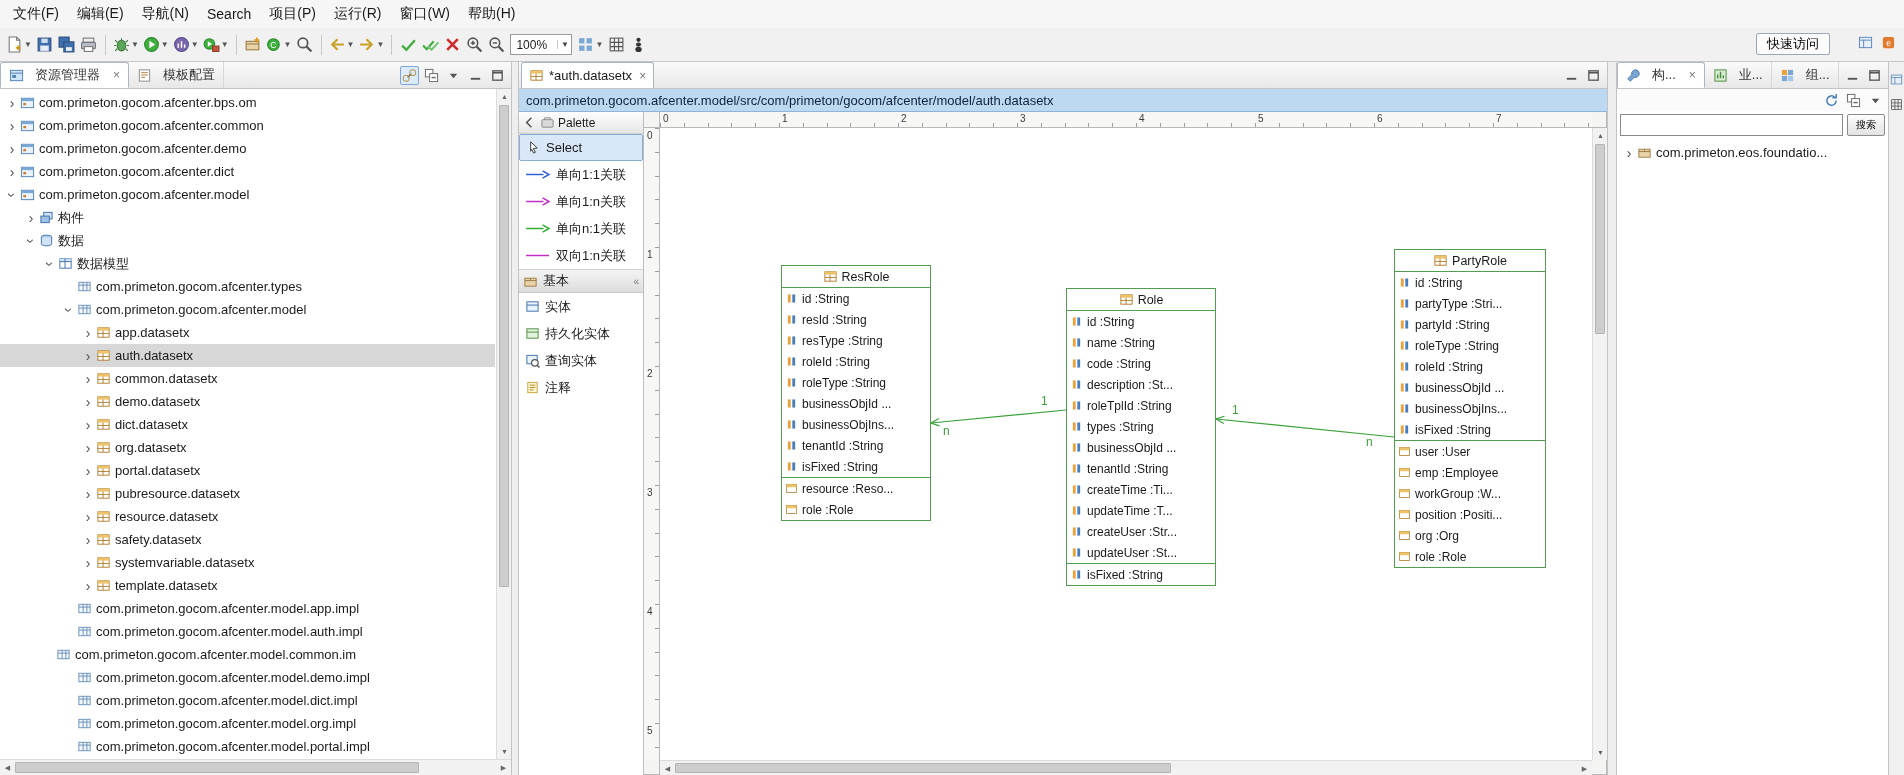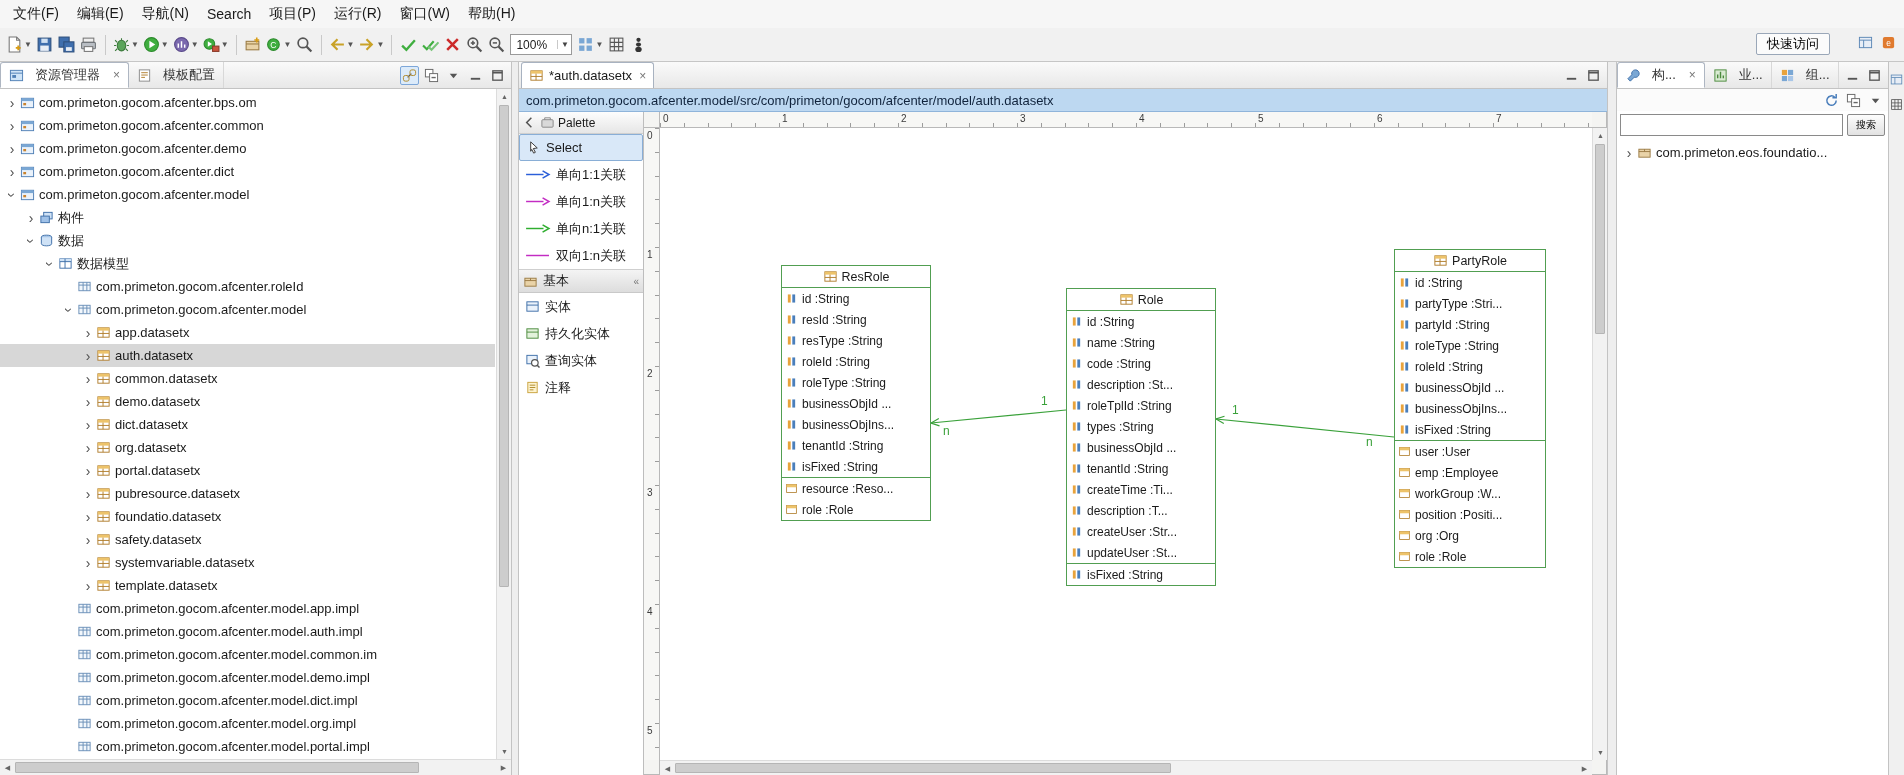--- a/index.html
+++ b/index.html
@@ -489,21 +489,21 @@
               <span class="tree-label">数据模型</span>
             </div>
             <div class="tree-row" style="padding-left: 61px;">
               <span class="twisty"></span>
               <span class="icon">
                 <svg class="ic" viewBox="0 0 16 16">
                   <rect x="2" y="3.5" width="12" height="9" fill="#f2f7fc" stroke="#6a8fb8"></rect>
                   <path d="M2 6.5h12M6.5 3.5v9M10.5 3.5v9" stroke="#6a8fb8" fill="none"></path>
                 </svg>
               </span>
-              <span class="tree-label">com.primeton.gocom.afcenter.roleId</span>
+              <span class="tree-label">com.primeton.gocom.afcenter.types</span>
             </div>
             <div class="tree-row" style="padding-left: 61px;">
               <span class="twisty"><span class="tw exp">›</span></span>
               <span class="icon">
                 <svg class="ic" viewBox="0 0 16 16">
                   <rect x="2" y="3.5" width="12" height="9" fill="#f2f7fc" stroke="#6a8fb8"></rect>
                   <path d="M2 6.5h12M6.5 3.5v9M10.5 3.5v9" stroke="#6a8fb8" fill="none"></path>
                 </svg>
               </span>
               <span class="tree-label">com.primeton.gocom.afcenter.model</span>
@@ -598,21 +598,21 @@
             </div>
             <div class="tree-row" style="padding-left: 80px;">
               <span class="twisty"><span class="tw">›</span></span>
               <span class="icon">
                 <svg class="ic" viewBox="0 0 16 16">
                   <rect x="2" y="3" width="12" height="10" fill="#fff" stroke="#b07d2c"></rect>
                   <rect x="2" y="3" width="12" height="3" fill="#edc36a"></rect>
                   <path d="M2 9h12M7.5 6v7" stroke="#b07d2c" fill="none"></path>
                 </svg>
               </span>
-              <span class="tree-label">foundatio.datasetx</span>
+              <span class="tree-label">resource.datasetx</span>
             </div>
             <div class="tree-row" style="padding-left: 80px;">
               <span class="twisty"><span class="tw">›</span></span>
               <span class="icon">
                 <svg class="ic" viewBox="0 0 16 16">
                   <rect x="2" y="3" width="12" height="10" fill="#fff" stroke="#b07d2c"></rect>
                   <rect x="2" y="3" width="12" height="3" fill="#edc36a"></rect>
                   <path d="M2 9h12M7.5 6v7" stroke="#b07d2c" fill="none"></path>
                 </svg>
               </span>
@@ -653,21 +653,21 @@
             <div class="tree-row" style="padding-left: 61px; text-align: center;">
               <span class="twisty"></span>
               <span class="icon">
                 <svg class="ic" viewBox="0 0 16 16">
                   <rect x="2" y="3.5" width="12" height="9" fill="#f2f7fc" stroke="#6a8fb8"></rect>
                   <path d="M2 6.5h12M6.5 3.5v9M10.5 3.5v9" stroke="#6a8fb8" fill="none"></path>
                 </svg>
               </span>
               <span class="tree-label">com.primeton.gocom.afcenter.model.auth.impl</span>
             </div>
-            <div class="tree-row" style="padding-left: 61px;">
+            <div class="tree-row" style="padding-left: 40px;">
               <span class="twisty"></span>
               <span class="icon">
                 <svg class="ic" viewBox="0 0 16 16">
                   <rect x="2" y="3.5" width="12" height="9" fill="#f2f7fc" stroke="#6a8fb8"></rect>
                   <path d="M2 6.5h12M6.5 3.5v9M10.5 3.5v9" stroke="#6a8fb8" fill="none"></path>
                 </svg>
               </span>
               <span class="tree-label">com.primeton.gocom.afcenter.model.common.im</span>
             </div>
             <div class="tree-row" style="padding-left: 61px;">
@@ -1101,21 +1101,21 @@
                   </span>
                   <span>createTime :Ti...</span>
                 </div>
                 <div class="entity-row">
                   <span class="icon">
                     <svg class="ic" viewBox="0 0 16 16">
                       <rect x="3.5" y="3" width="3.5" height="10" fill="#e8a33d"></rect>
                       <rect x="9" y="3" width="3.5" height="10" fill="#4a7ebb"></rect>
                     </svg>
                   </span>
-                  <span>description :T...</span>
+                  <span>updateTime :T...</span>
                 </div>
                 <div class="entity-row">
                   <span class="icon">
                     <svg class="ic" viewBox="0 0 16 16">
                       <rect x="3.5" y="3" width="3.5" height="10" fill="#e8a33d"></rect>
                       <rect x="9" y="3" width="3.5" height="10" fill="#4a7ebb"></rect>
                     </svg>
                   </span>
                   <span>createUser :Str...</span>
                 </div>

